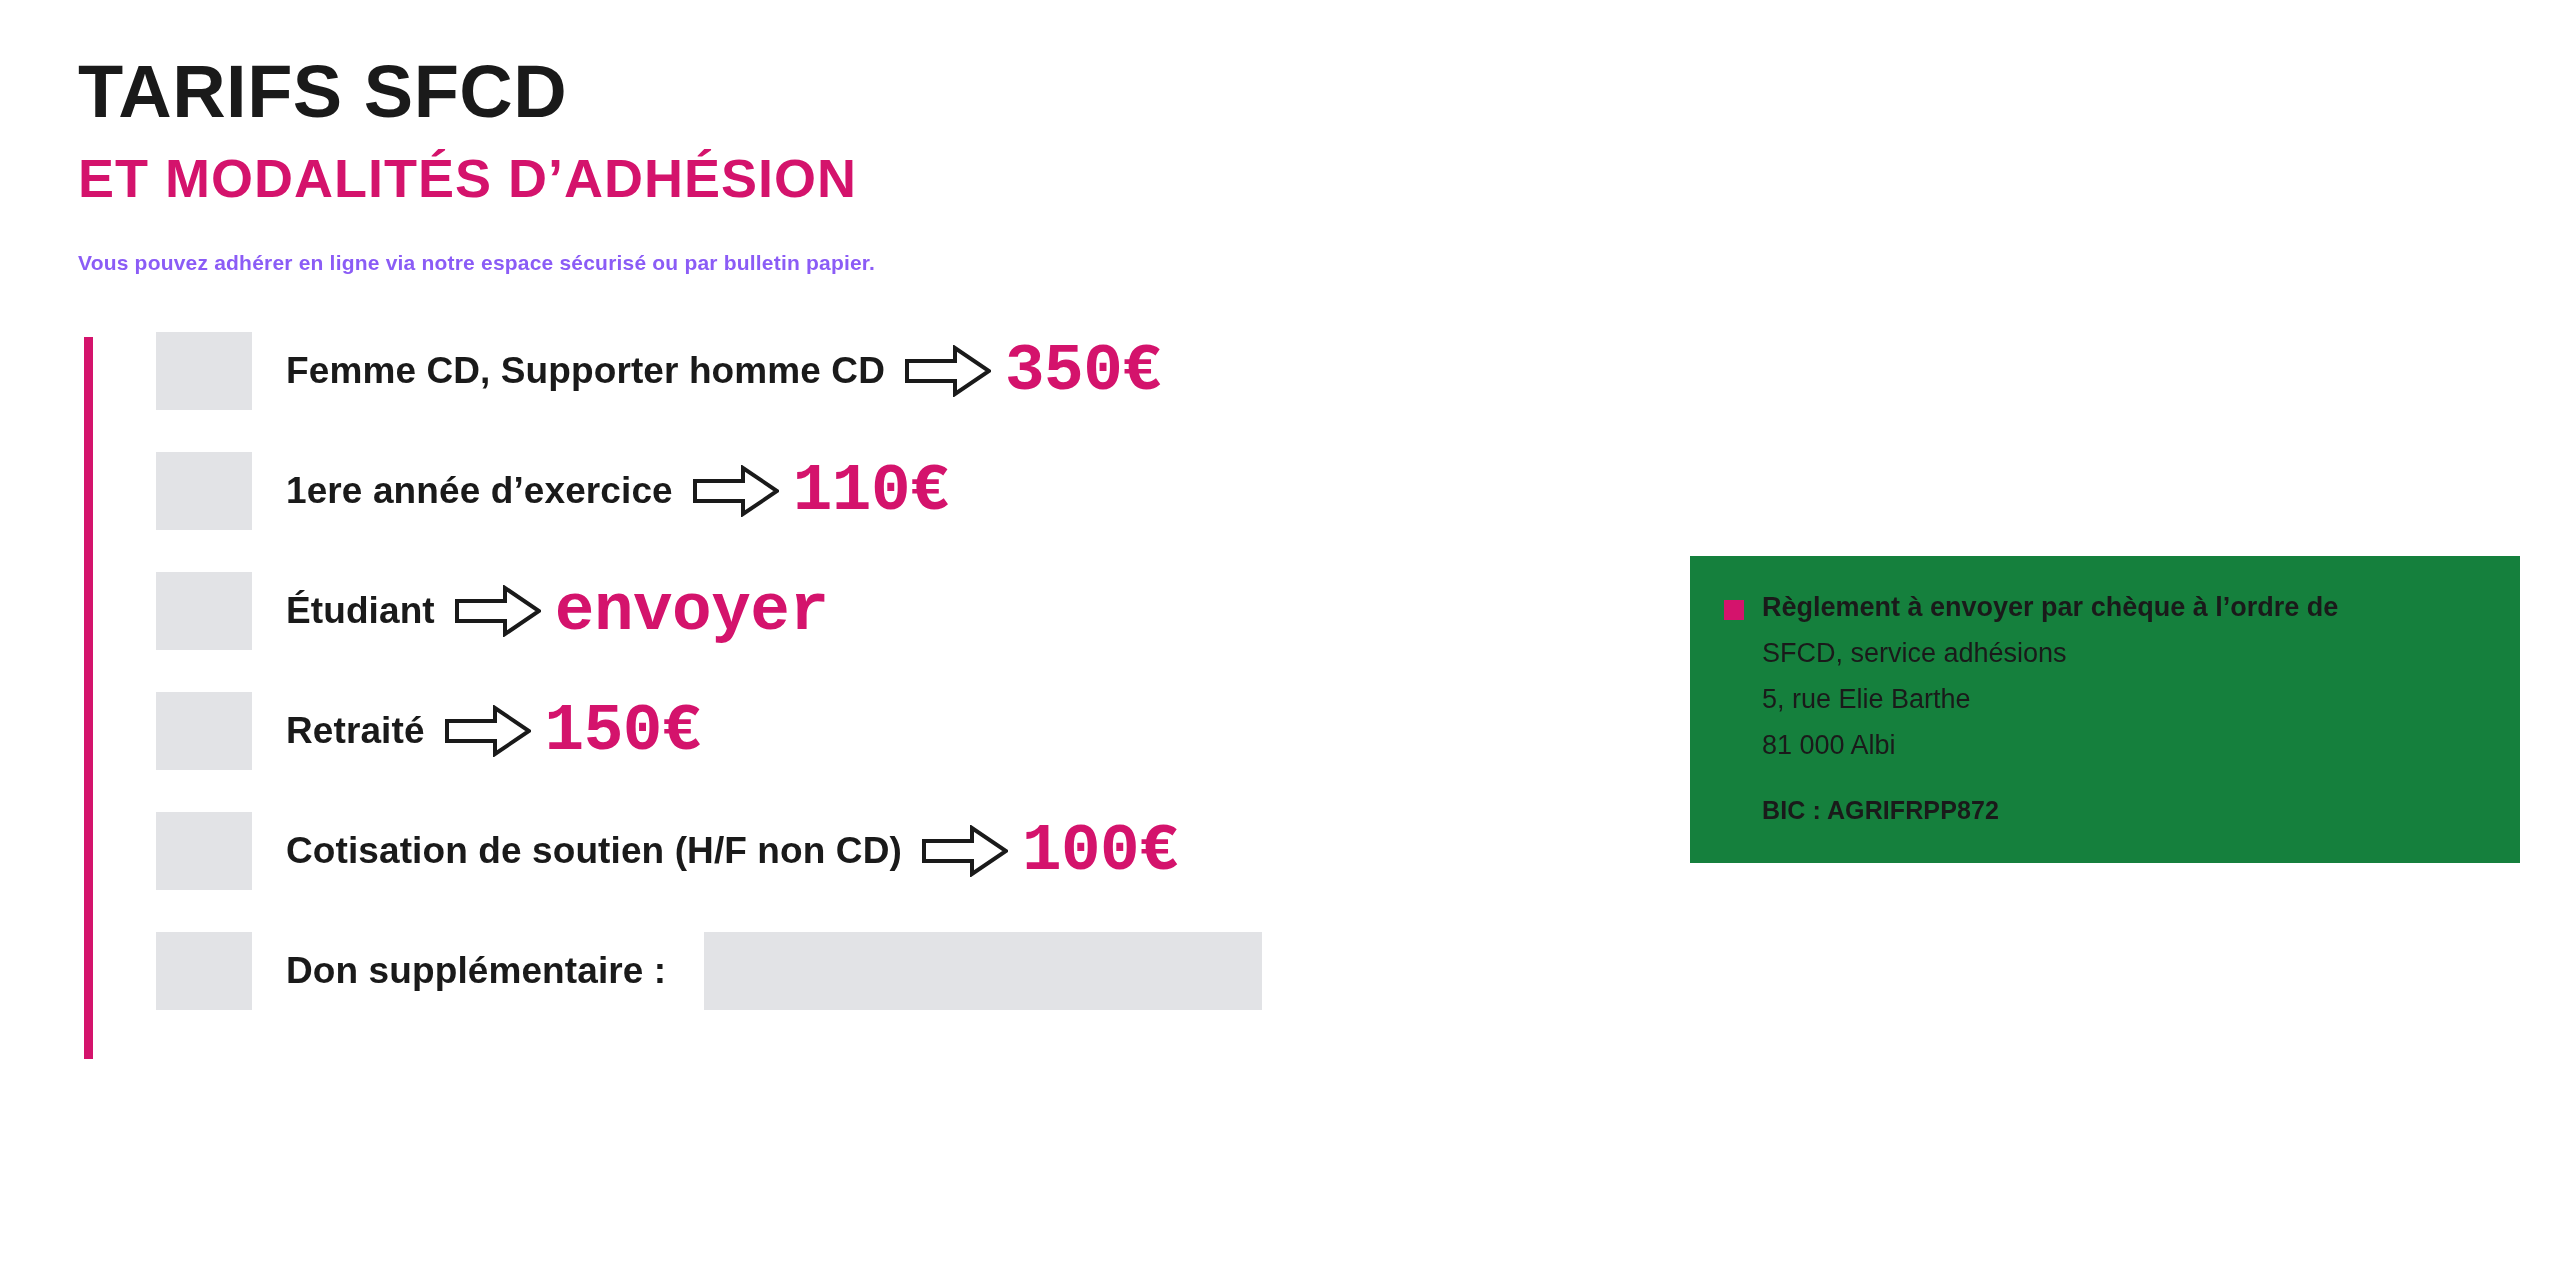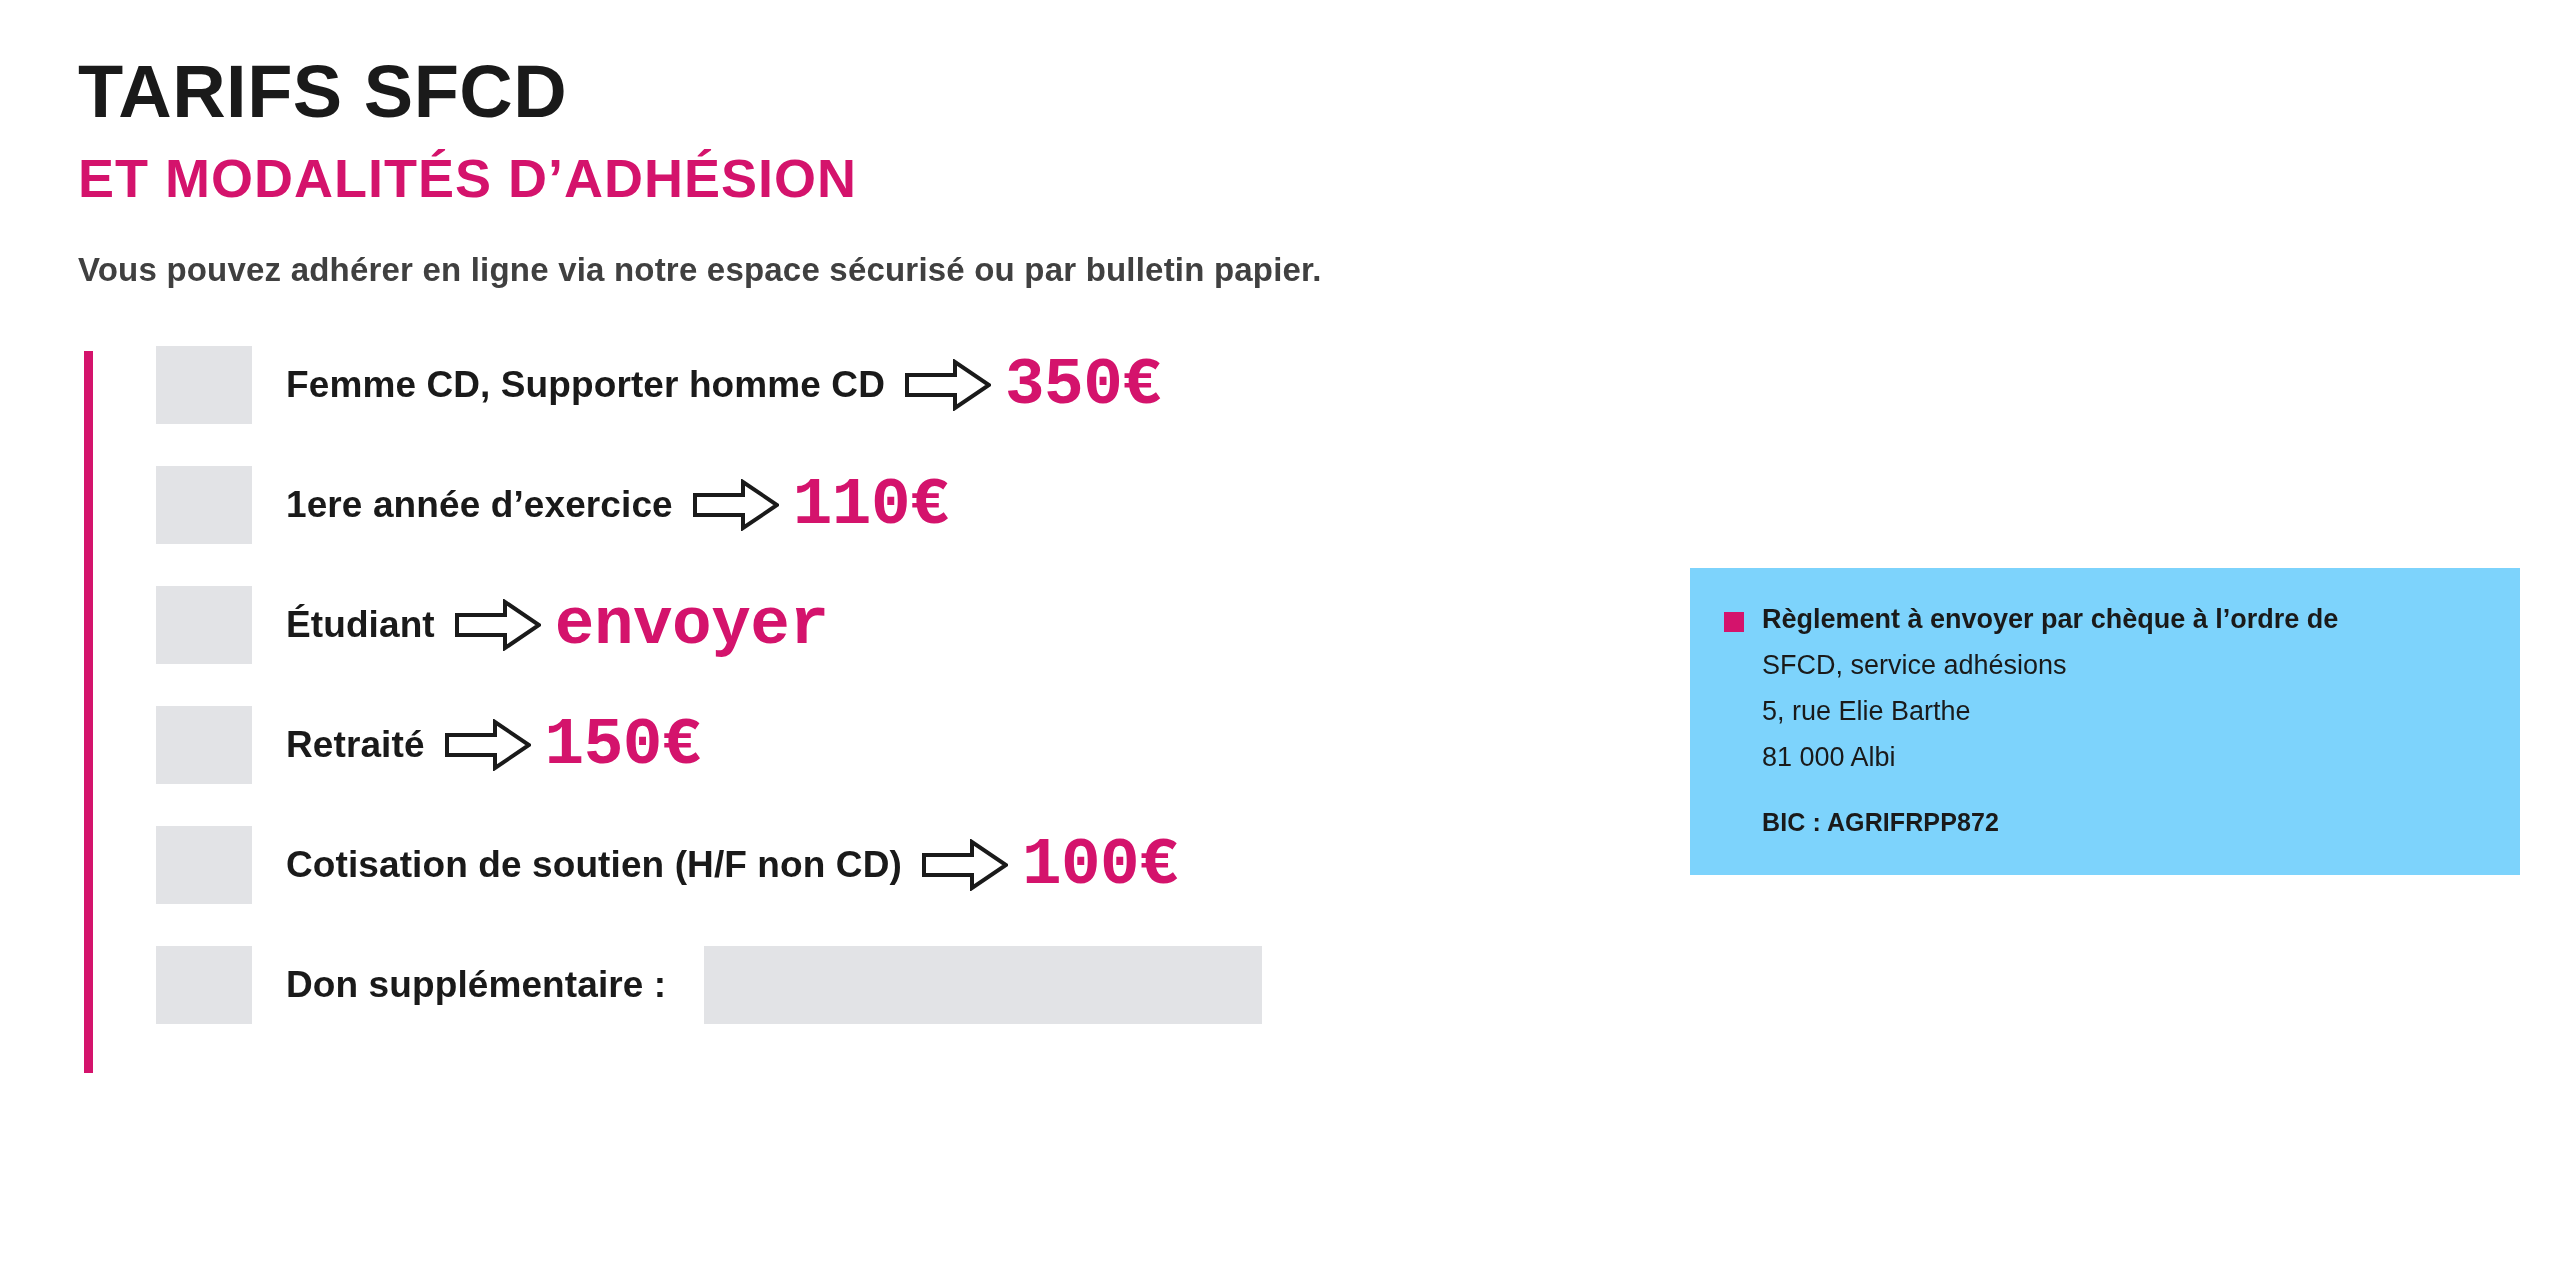--- a/index.html
+++ b/index.html
@@ -37,23 +37,23 @@
     font-size: 54px;
     font-weight: bold;
     letter-spacing: 1px;
     line-height: 1.0;
     color: #d4136c;
     margin: 22px 0 0 0;
   }
 
   .intro {
     margin: 46px 0 0 0;
-    font-size: 33px;
-    font-weight: bold;
-    color: #404040;
+    font-size: 21px;
+    font-weight: bold;
+    color: #8b5cf6;
     letter-spacing: 0.2px;
   }
 
   
   .list-wrap {
     position: relative;
     margin-top: 56px;
     width: 1560px;
   }
   .vbar {
@@ -115,23 +115,23 @@
     margin-left: 38px;
     width: 558px;
     height: 78px;
     background: #e2e3e6;
   }
 
   
   .infobox {
     position: absolute;
     left: 1690px;
-    top: 568px;
+    top: 556px;
     width: 830px;
-    background: #7dd3fc;
+    background: #15803d;
     padding: 34px 34px 36px 34px;
     box-sizing: border-box;
   }
   .info-head {
     display: flex;
     align-items: flex-start;
   }
   .bullet {
     width: 20px;
     height: 20px;

